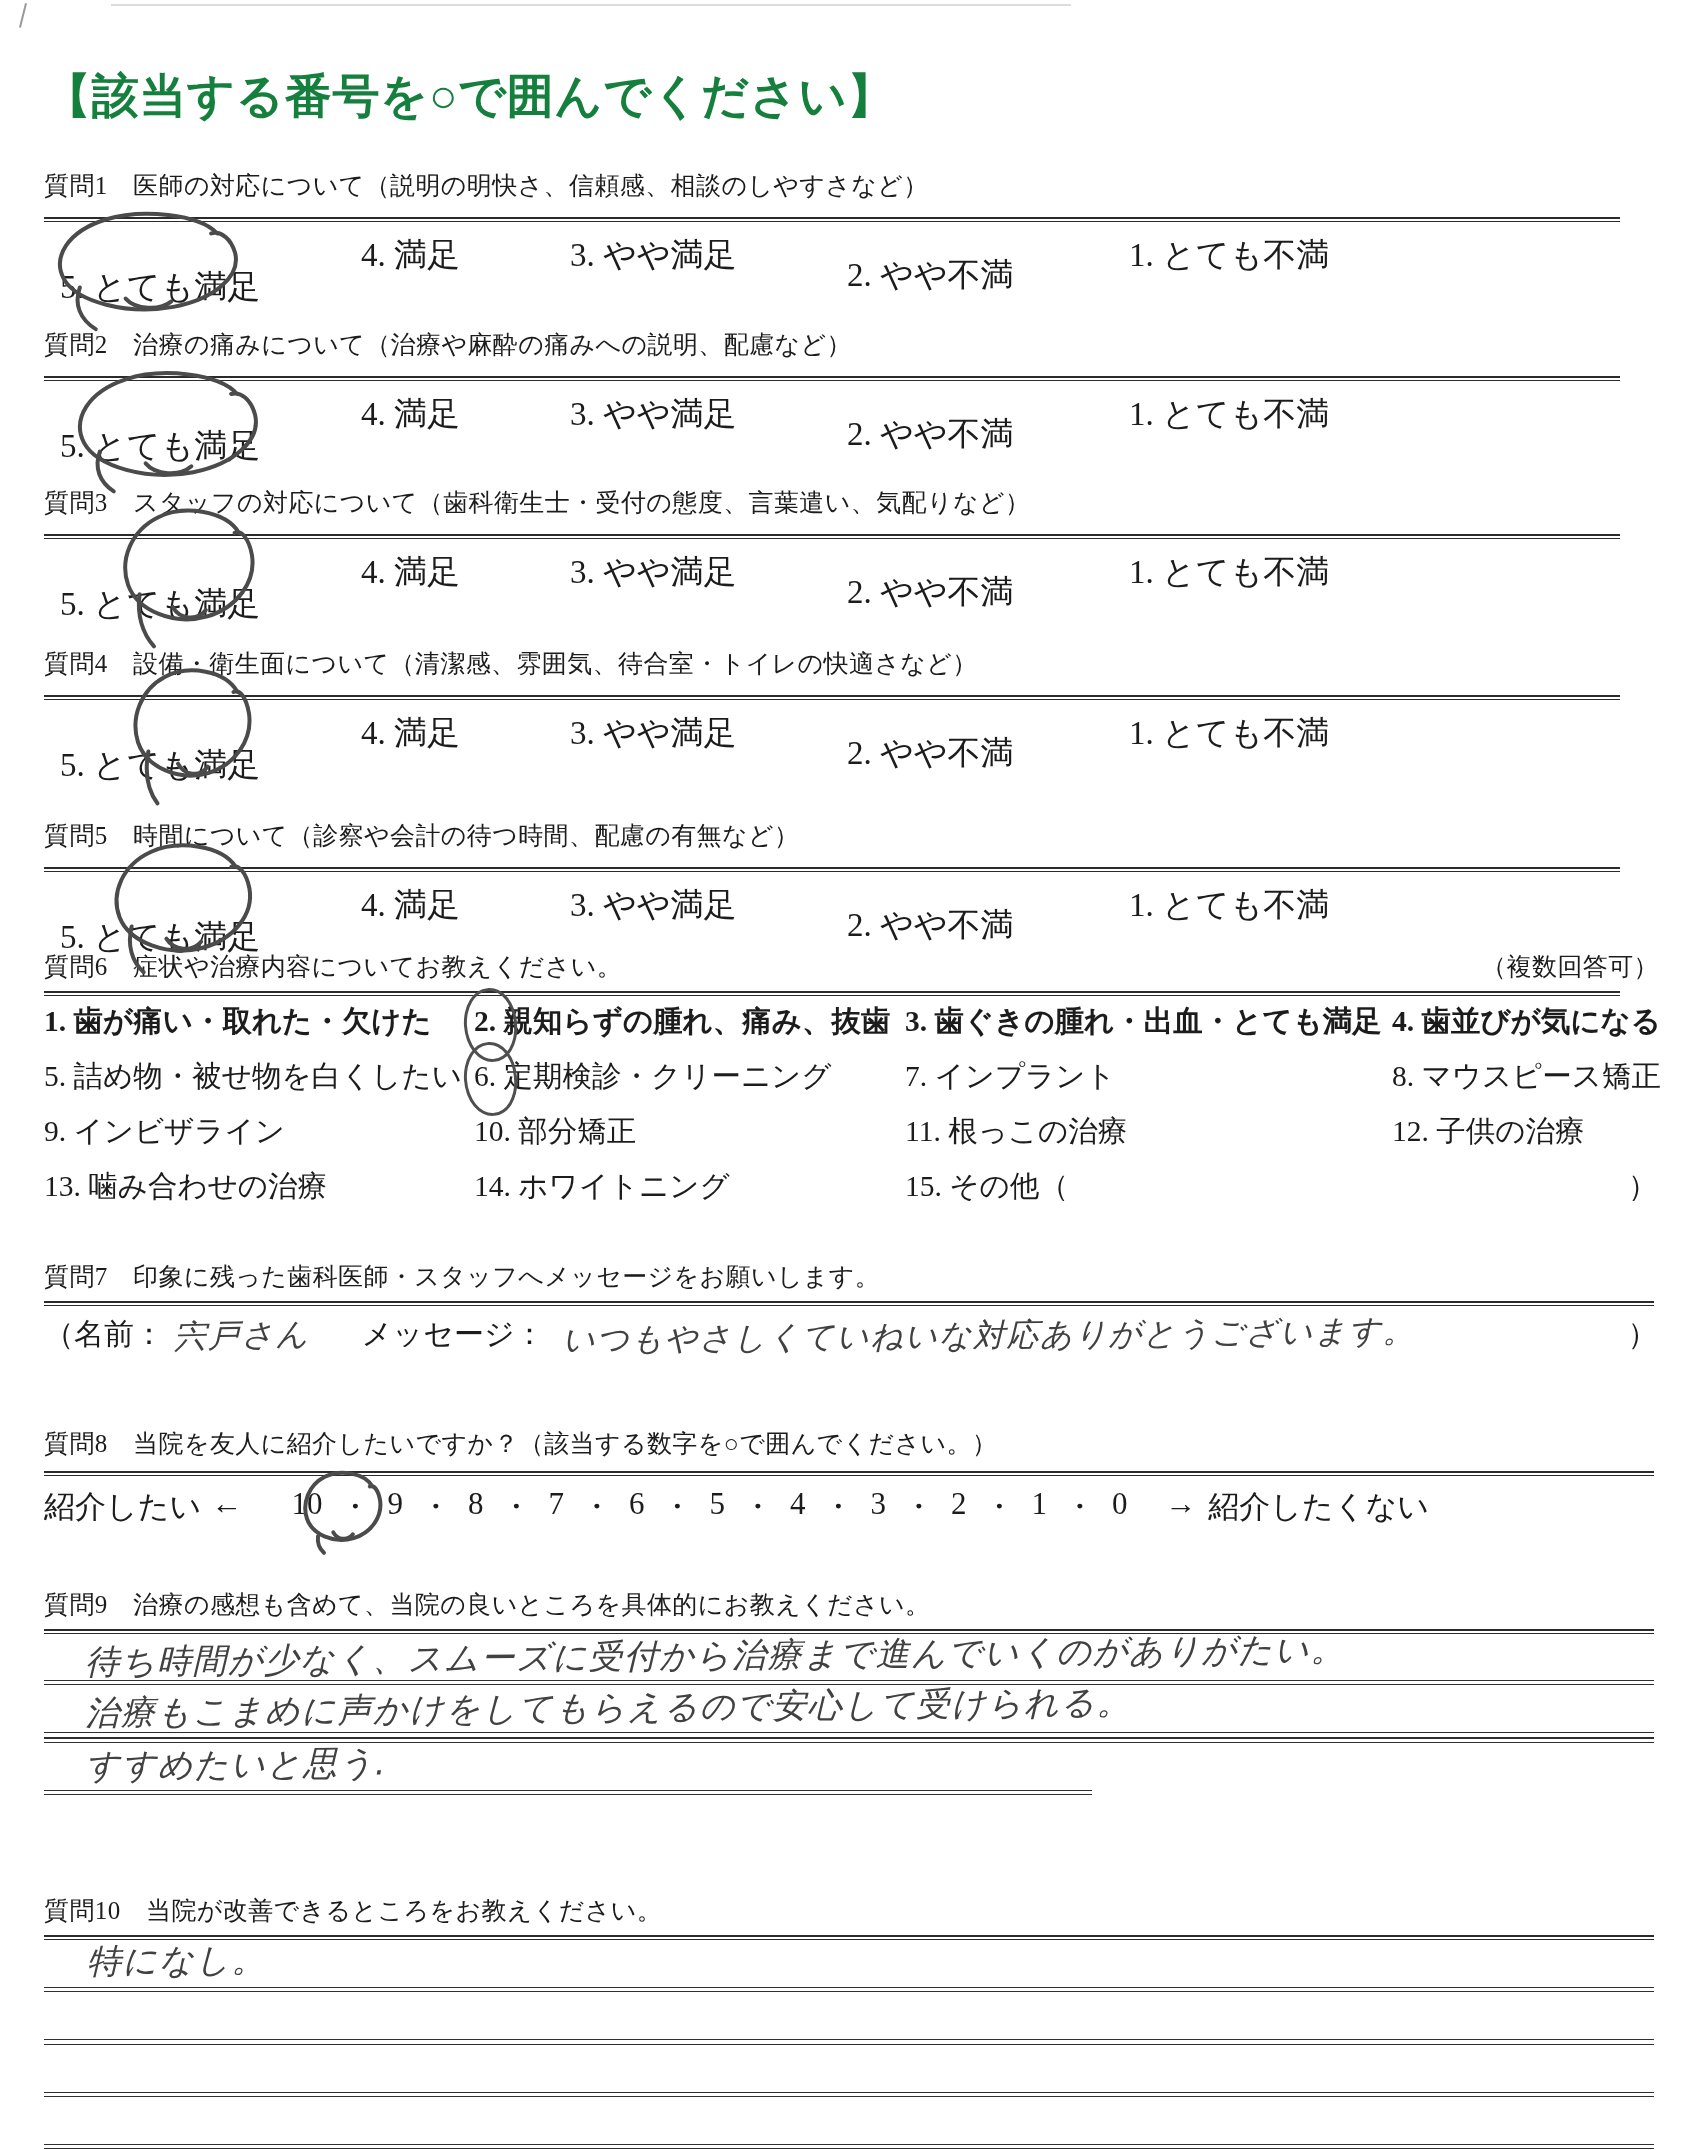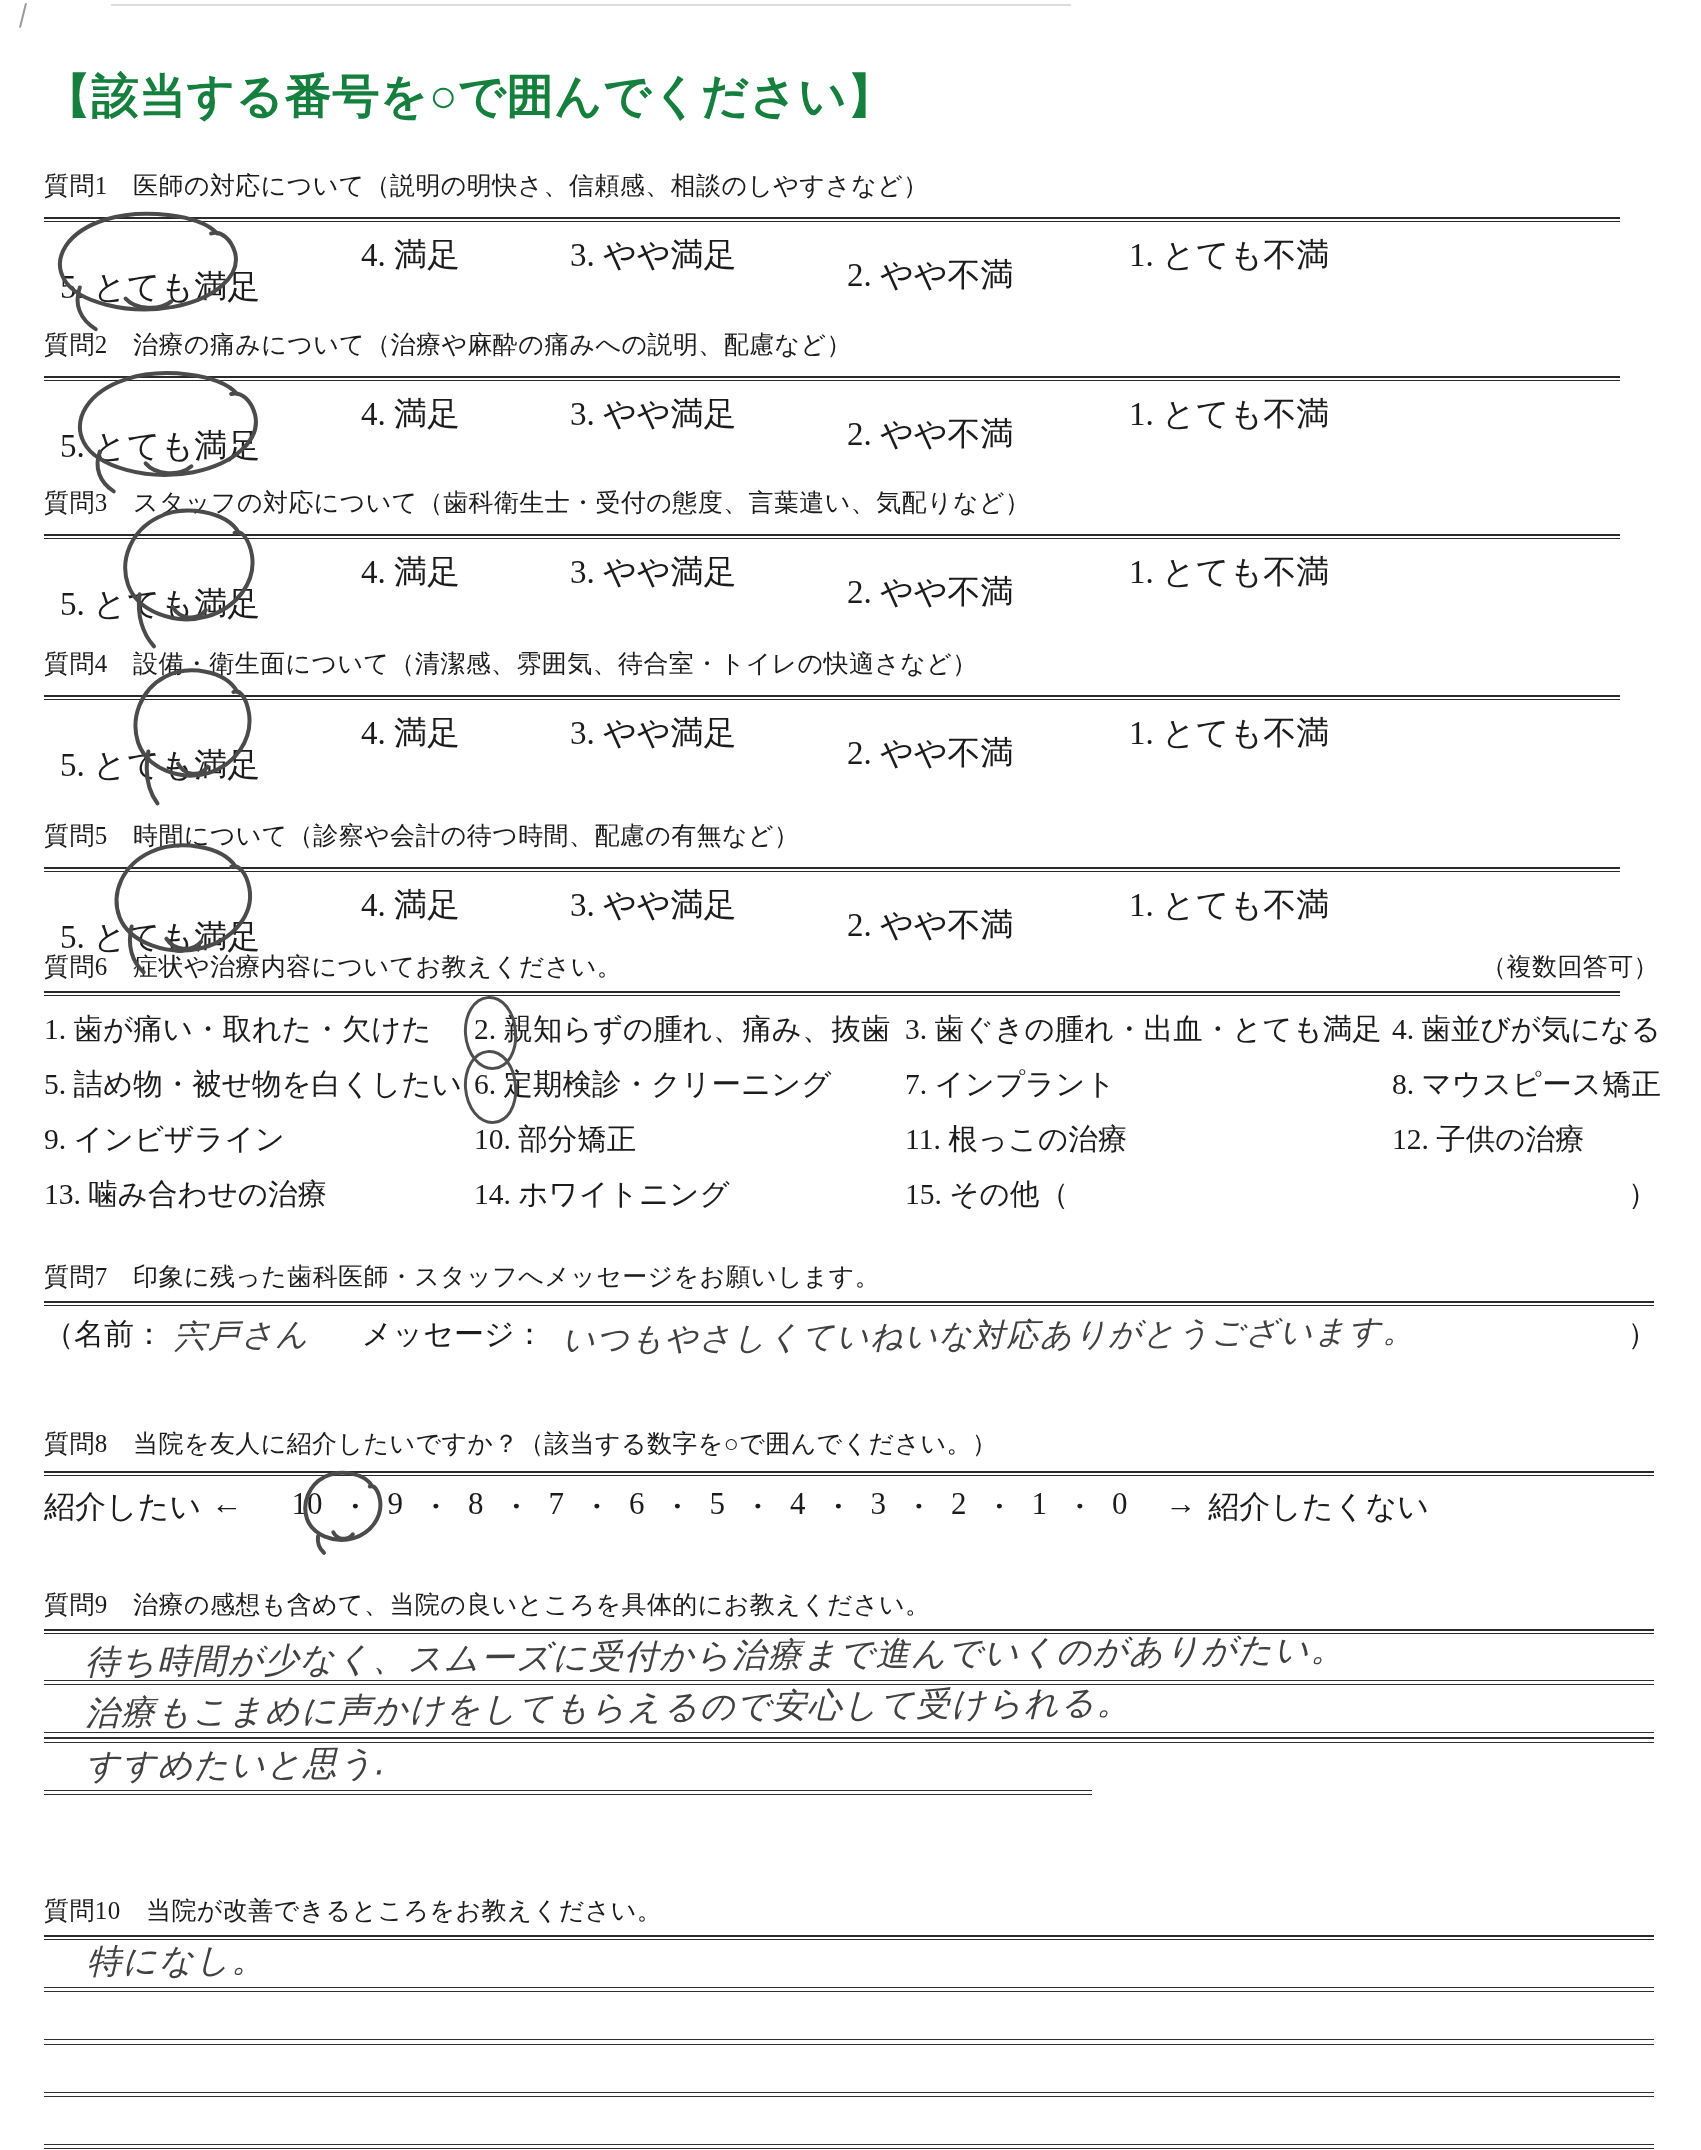--- a/index.html
+++ b/index.html
@@ -24,21 +24,21 @@
   .rule-q8{margin-top:5.9px;width:1610px;}
   .rule-partial{width:1048px;}
   .opts{position:relative;height:41px;margin-top:10.3px;font-size:33px;white-space:nowrap;}
   .opts .opt{position:absolute;top:0;}
   .opt.p1{left:16px;margin-top:32px;} .opt.p2{left:317px;} .opt.p3{left:526px;} .opt.p4{left:803px;margin-top:20px;} .opt.p5{left:1085px;}
   
   .hand-circle{position:absolute;overflow:visible;z-index:3;pointer-events:none;}
   .hand-circle path{fill:none;stroke:#4b4b4b;stroke-width:4;stroke-linecap:round;vector-effect:non-scaling-stroke;}
   
   .q6row{position:relative;height:43px;margin-top:11.8px;font-size:29.5px;white-space:nowrap;}
-  .q6row.first{margin-top:14px;}
+  .q6row.first{margin-top:6px;font-weight:bold;}
   .cell{position:absolute;top:0;}
   .c1{left:0;} .c2{left:430px;} .c3{left:861px;} .c4{left:1348px;}
   .cell .num{margin-right:7.4px;}
   .circnum{position:relative;display:inline-block;}
   .circnum::before{
     content:"";position:absolute;left:-9.6px;top:-17.7px;width:47px;height:68px;
     border:3px solid #4f4f4f;border-radius:50% 50% 48% 52%;transform:rotate(-4deg);
   }
   .endparen{position:absolute;right:1.5px;top:0;}
   

